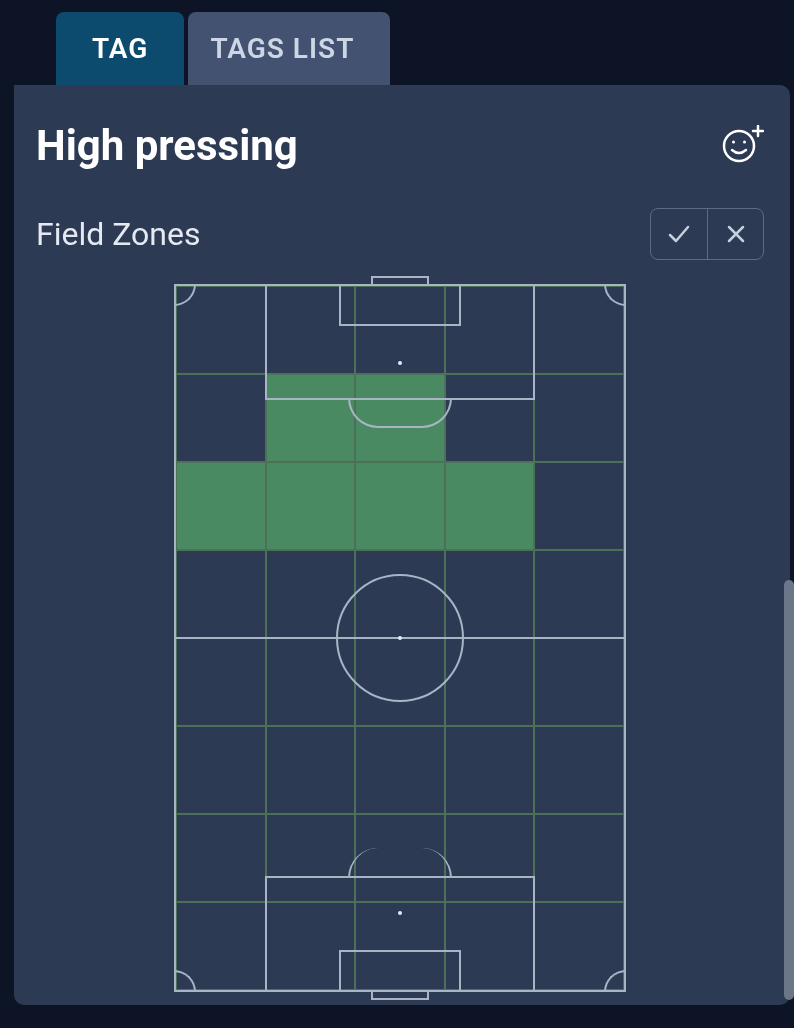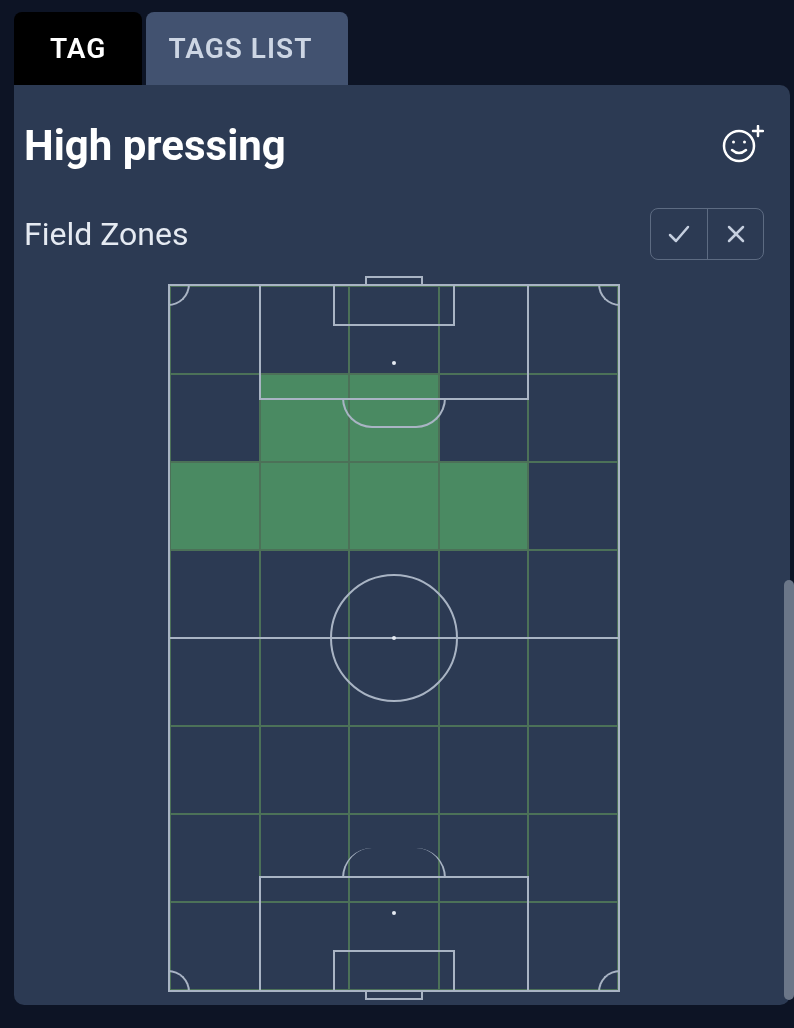--- a/index.html
+++ b/index.html
@@ -18,33 +18,34 @@
   }
   .tab {
     padding: 20px 36px;
     border-radius: 8px 8px 0 0;
     font-size: 28px;
     font-weight: 600;
     letter-spacing: 1px;
     cursor: pointer;
   }
   .tab-active {
-    background: #000000;
+    background: #0c4a6e;
     color: #ffffff;
+    margin-left: 42px;
   }
   .tab-inactive {
     background: #425270;
     color: #cdd6e4;
     padding-left: 22px;
   }
   .panel {
     background: #2c3a53;
     margin: 0 4px 0 14px;
     border-radius: 0 10px 10px 10px;
-    padding: 36px 26px 26px 10px;
+    padding: 36px 26px 26px 22px;
     height: 920px;
     position: relative;
   }
   .title-row {
     display: flex;
     align-items: center;
     justify-content: space-between;
     margin-bottom: 38px;
   }
   .title {

